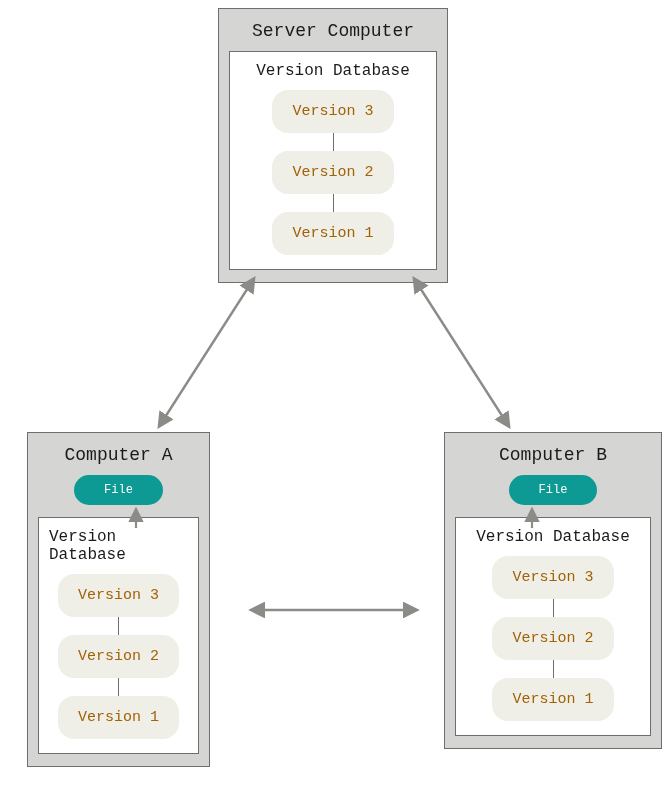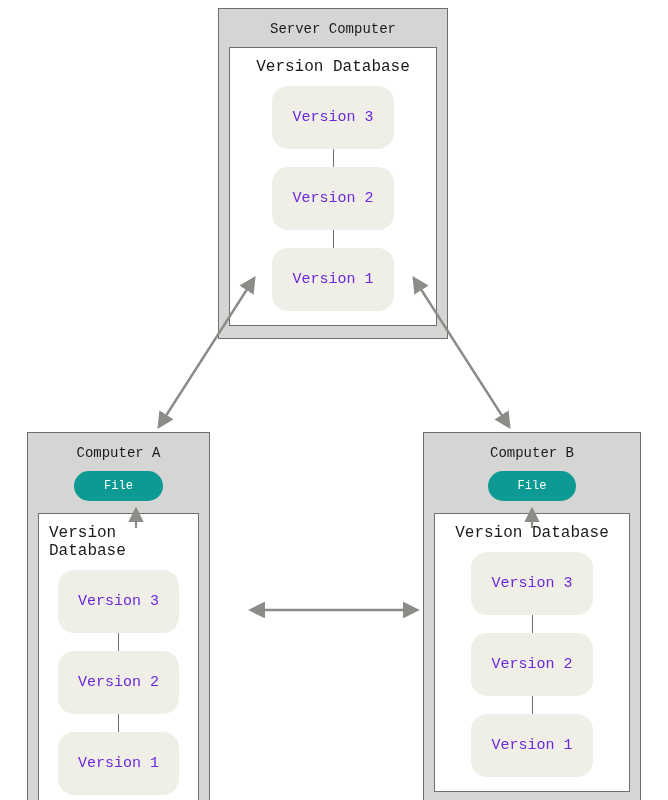--- a/index.html
+++ b/index.html
@@ -20,21 +20,21 @@
   .computer-box {
     position: absolute;
     background: #d5d5d3;
     border: 1px solid #6e6e6e;
     display: flex;
     flex-direction: column;
     align-items: center;
     padding: 12px 10px 12px 10px;
   }
   .computer-title {
-    font-size: 14px;
+    font-size: 18px;
     color: #1b1b1b;
     margin-bottom: 10px;
     text-align: center;
   }
   .file-pill {
     background: #0d9994;
     color: #ffffff;
     font-size: 12px;
     padding: 8px 30px;
     border-radius: 18px;
@@ -49,23 +49,23 @@
     align-items: center;
     padding: 10px 10px 14px 10px;
   }
   .db-title {
     font-size: 16px;
     color: #1b1b1b;
     margin-bottom: 10px;
   }
   .version-pill {
     background: #efefe7;
-    color: #6d28d9;
+    color: #a16207;
     font-size: 15px;
-    padding: 23px 20px;
+    padding: 13px 20px;
     border-radius: 16px;
   }
   .vline {
     width: 1px;
     height: 18px;
     background: #6e6e6e;
   }
   svg.arrows {
     position: absolute;
     left: 0;
@@ -98,21 +98,21 @@
     <div class="db-box">
       <div class="db-title">Version Database</div>
       <div class="version-pill">Version 3</div>
       <div class="vline"></div>
       <div class="version-pill">Version 2</div>
       <div class="vline"></div>
       <div class="version-pill">Version 1</div>
     </div>
   </div>
 
-  <div class="computer-box" style="left:423px; top:432px; width:218px;">
+  <div class="computer-box" style="left:444px; top:432px; width:218px;">
     <div class="computer-title">Computer B</div>
     <div class="file-pill">File</div>
     <div class="db-box">
       <div class="db-title">Version Database</div>
       <div class="version-pill">Version 3</div>
       <div class="vline"></div>
       <div class="version-pill">Version 2</div>
       <div class="vline"></div>
       <div class="version-pill">Version 1</div>
     </div>

